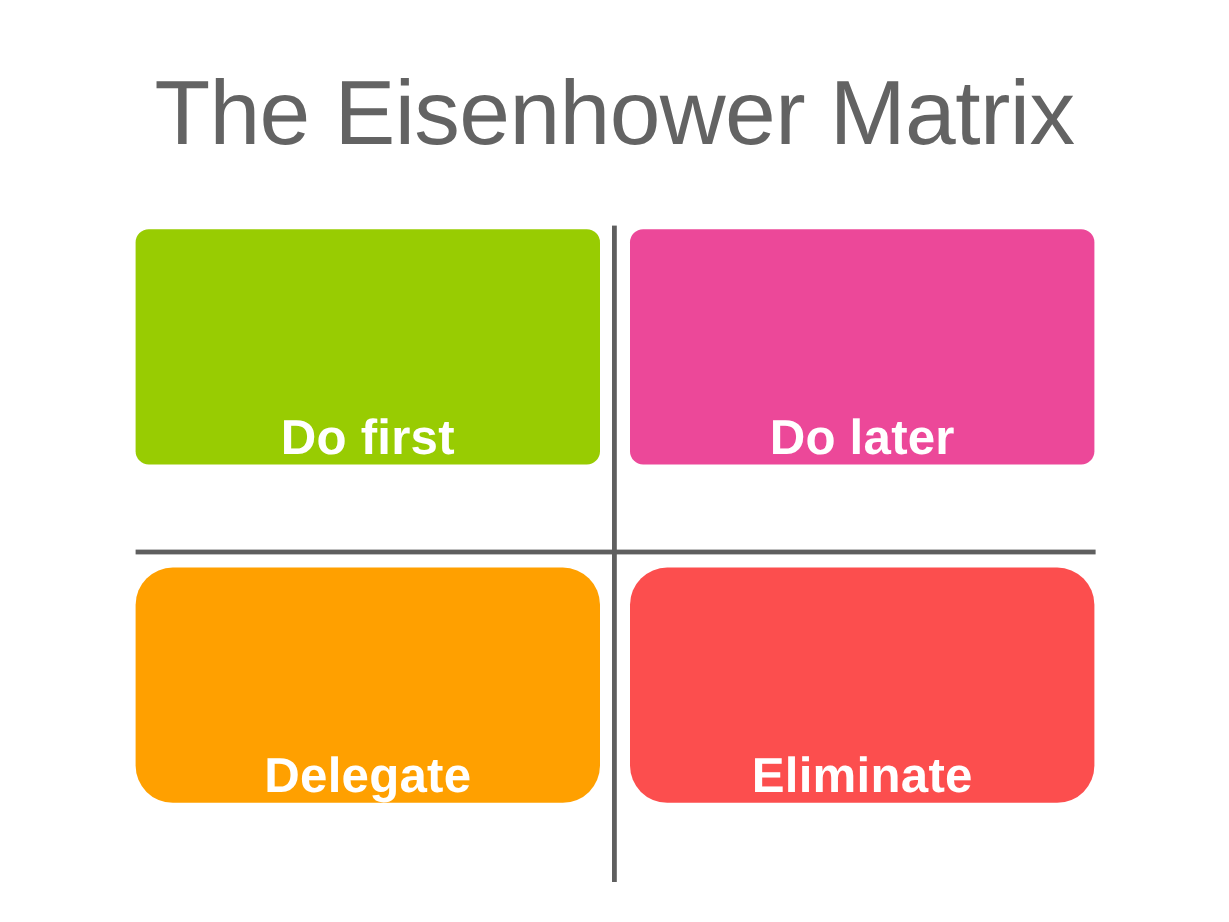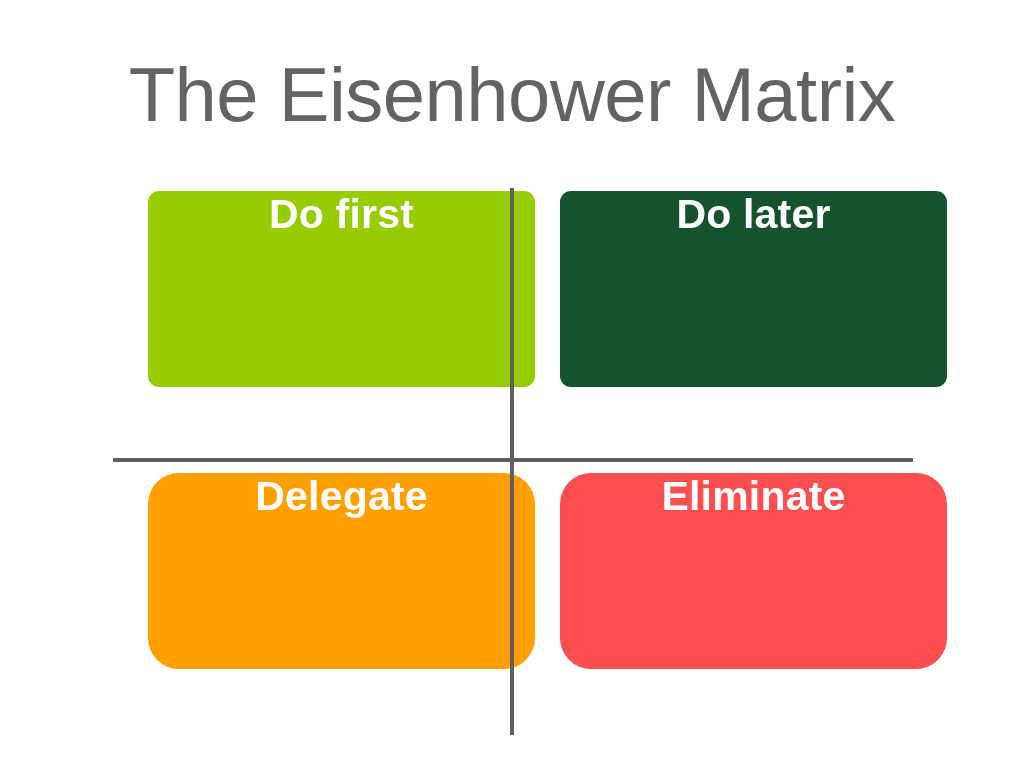--- a/index.html
+++ b/index.html
@@ -46,24 +46,23 @@
     width: 799px;
     height: 538px;
   }
 
   .quadrant {
     position: absolute;
     width: 387px;
     height: 196px;
     border-radius: 11px;
     display: flex;
-    align-items: flex-start;
+    align-items: flex-end;
     justify-content: center;
     box-sizing: border-box;
-    margin-left: 35px;
   }
 
   .quadrant.col-left  { left: 0px; }
   .quadrant.col-right { left: 412px; }
   .quadrant.row-top    { top: 0px; }
   .quadrant.row-bottom { top: 282px; border-radius: 31px; }
 
   .quadrant-label {
     font-family: "Liberation Sans", sans-serif;
     font-size: 41px;
@@ -101,21 +100,21 @@
 <div id="slide" style="background: rgb(255, 255, 255);">
 
   <div id="page-title" style="color: rgb(99, 99, 99);">The Eisenhower Matrix</div>
 
   <div id="matrix">
 
     <div class="quadrant row-top col-left" style="background: rgb(152, 204, 2);">
       <span class="quadrant-label" style="color: rgb(255, 255, 255);">Do first</span>
     </div>
 
-    <div class="quadrant row-top col-right" style="background: #14532d;">
+    <div class="quadrant row-top col-right" style="background: #ec4899;">
       <span class="quadrant-label" style="color: rgb(255, 255, 255);">Do later</span>
     </div>
 
     <div class="quadrant row-bottom col-left" style="background: rgb(255, 160, 0);">
       <span class="quadrant-label" style="color: rgb(255, 255, 255);">Delegate</span>
     </div>
 
     <div class="quadrant row-bottom col-right" style="background: rgb(252, 78, 78);">
       <span class="quadrant-label" style="color: rgb(255, 255, 255);">Eliminate</span>
     </div>

